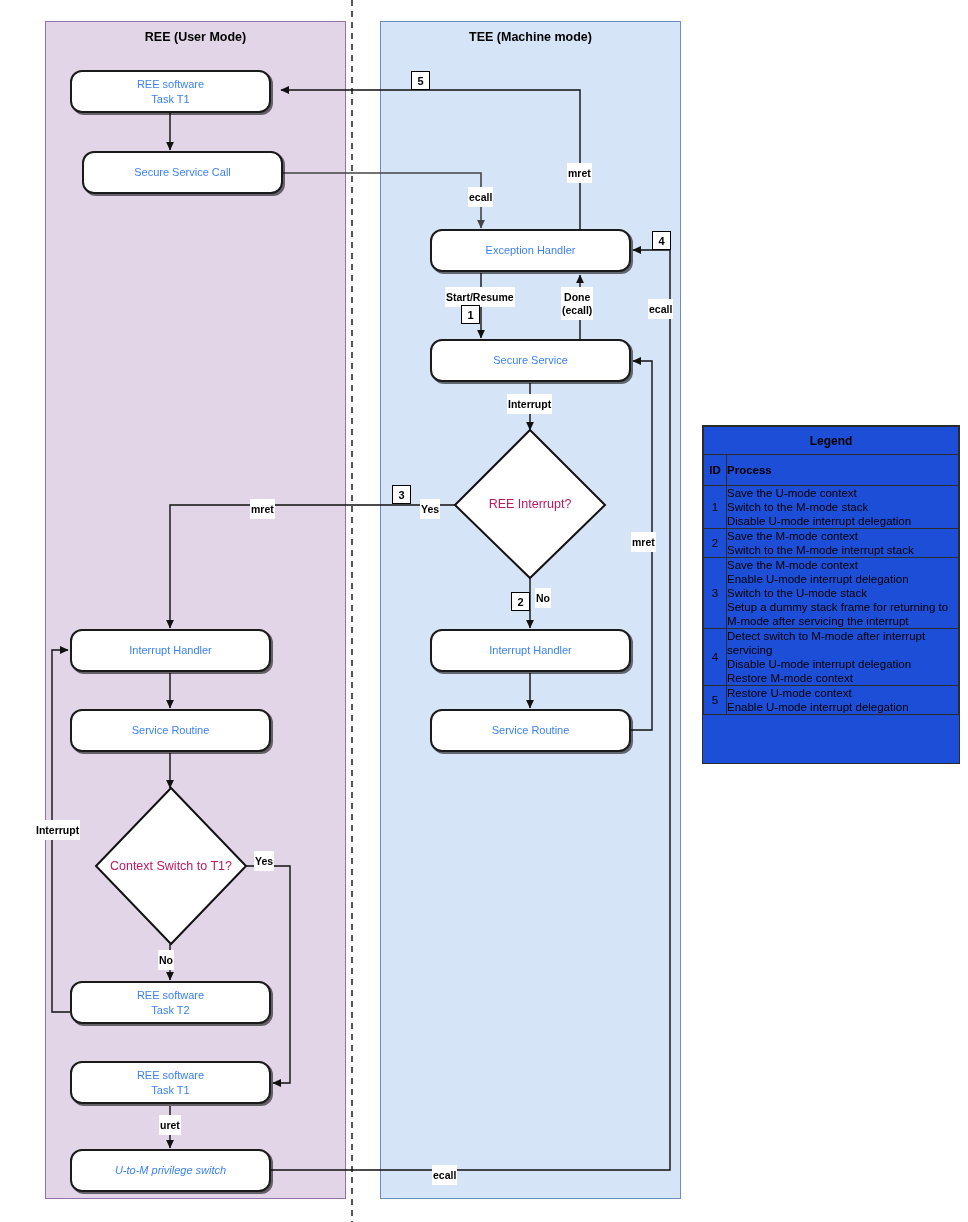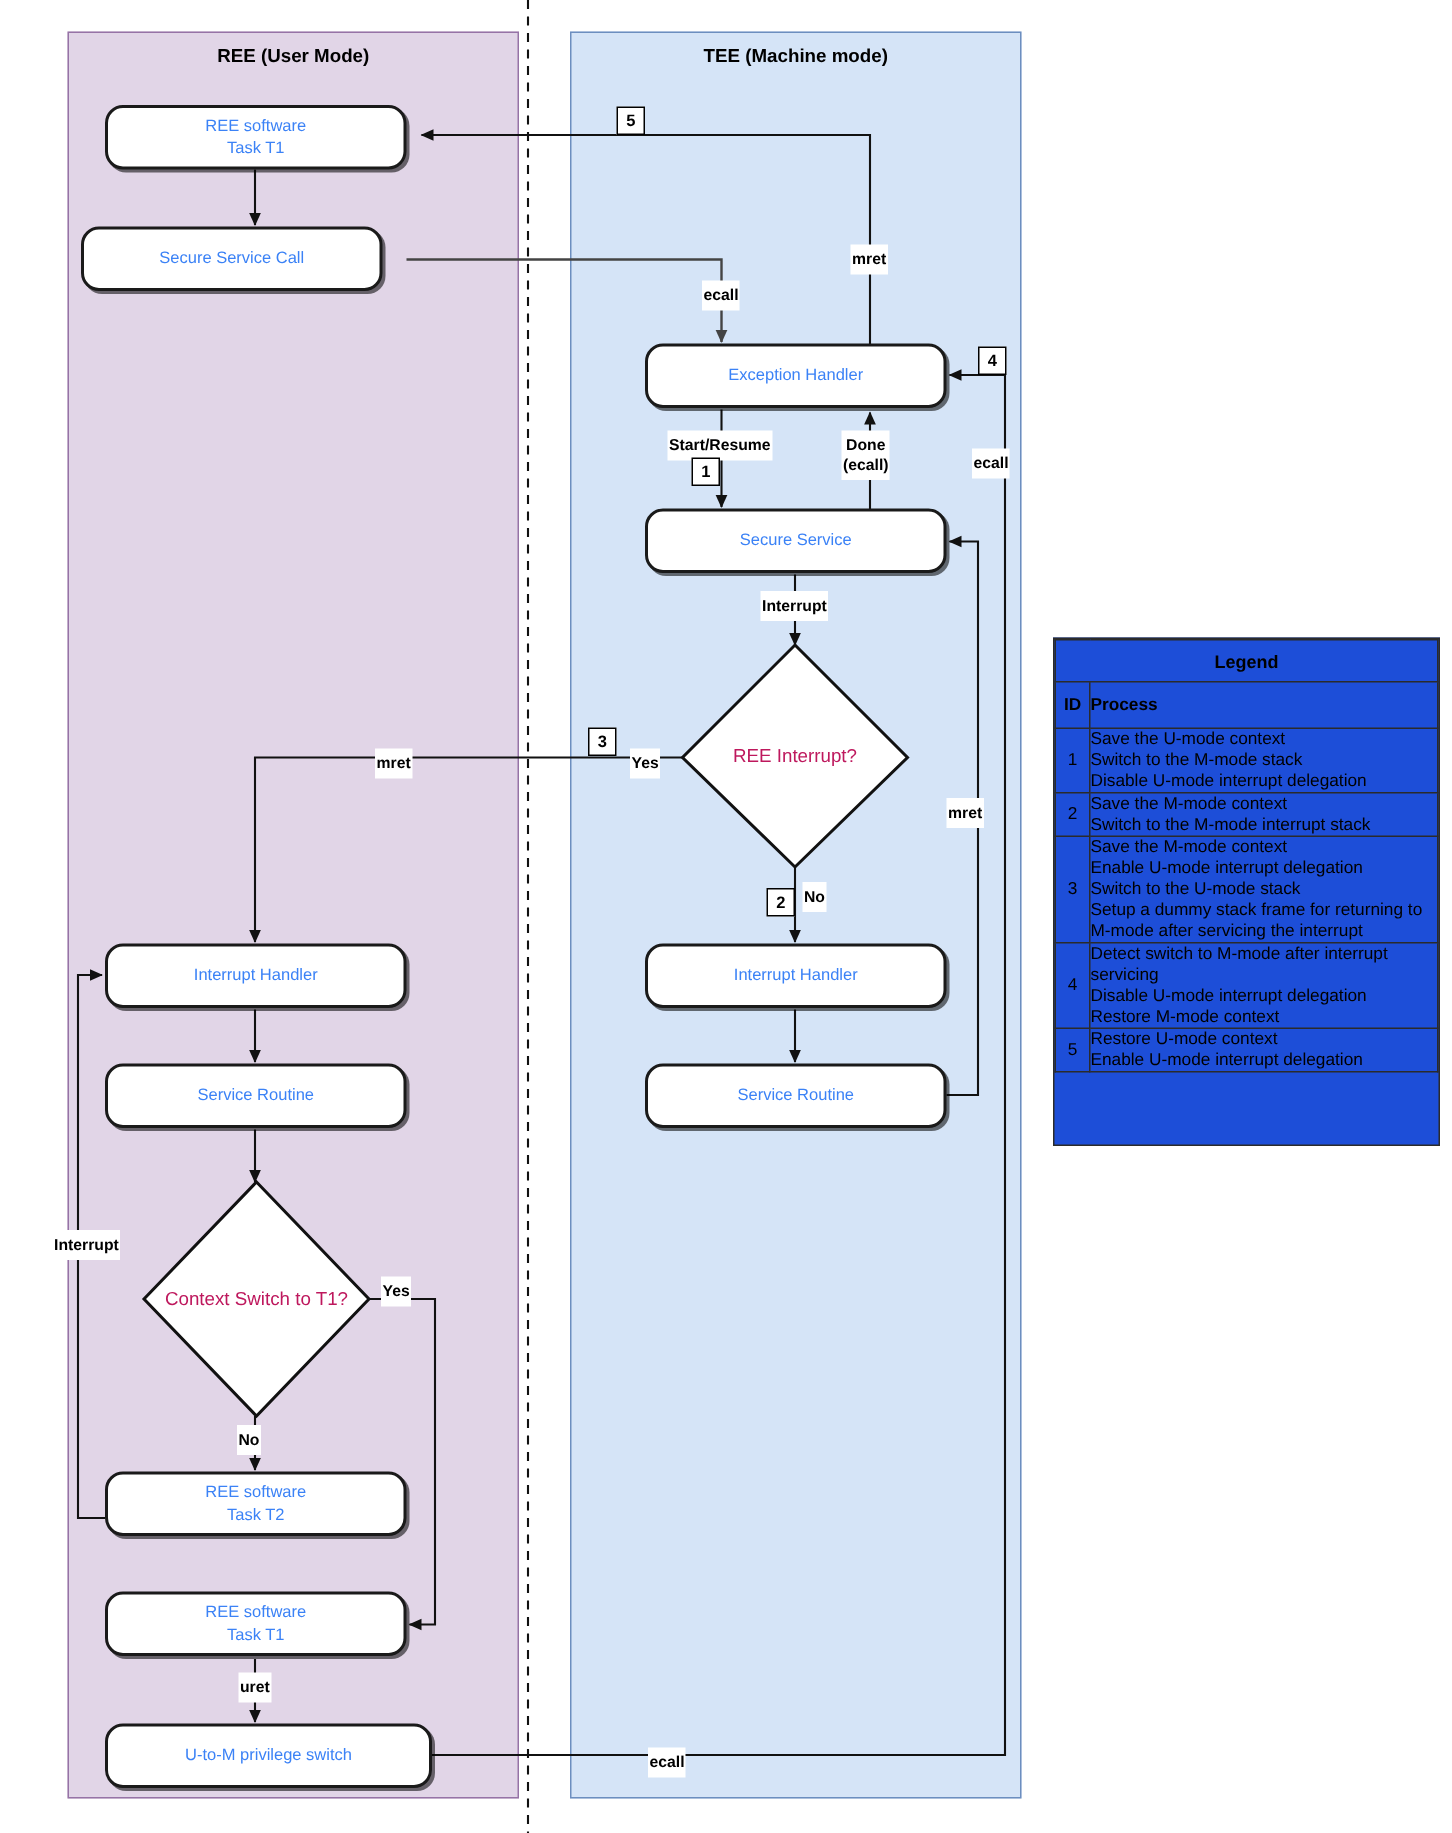--- a/index.html
+++ b/index.html
@@ -112,21 +112,21 @@
     <polygon points="171,788 246,866 171,944 96,866" fill="#ffffff" stroke="#111" stroke-width="2"></polygon>
   </svg>
 
   <div class="node" style="left:70px;top:70px;width:201px;height:43px;">
     <span>
       <span>REE software</span>
       <span>Task T1</span>
     </span>
   </div>
 
-  <div class="node" style="left:54px;top:151px;width:201px;height:43px;">
+  <div class="node" style="left:82px;top:151px;width:201px;height:43px;">
     <span>Secure Service Call</span>
   </div>
 
   <div class="node" style="left:70px;top:629px;width:201px;height:43px;">
     <span>Interrupt Handler</span>
   </div>
 
   <div class="node" style="left:70px;top:709px;width:201px;height:43px;">
     <span>Service Routine</span>
   </div>
@@ -147,21 +147,21 @@
     </span>
   </div>
 
   <div class="node" style="left:70px;top:1061px;width:201px;height:43px;">
     <span>
       <span>REE software</span>
       <span>Task T1</span>
     </span>
   </div>
 
-  <div class="node" style="left:70px;top:1149px;width:218px;height:43px;">
+  <div class="node" style="left:70px;top:1149px;width:201px;height:43px;font-style:italic;">
     <span>U-to-M privilege switch</span>
   </div>
 
   <div class="node" style="left:430px;top:339px;width:201px;height:43px;">
     <span>Secure Service</span>
   </div>
 
   <div class="node" style="left:430px;top:229px;width:201px;height:43px;">
     <span>Exception Handler</span>
   </div>

